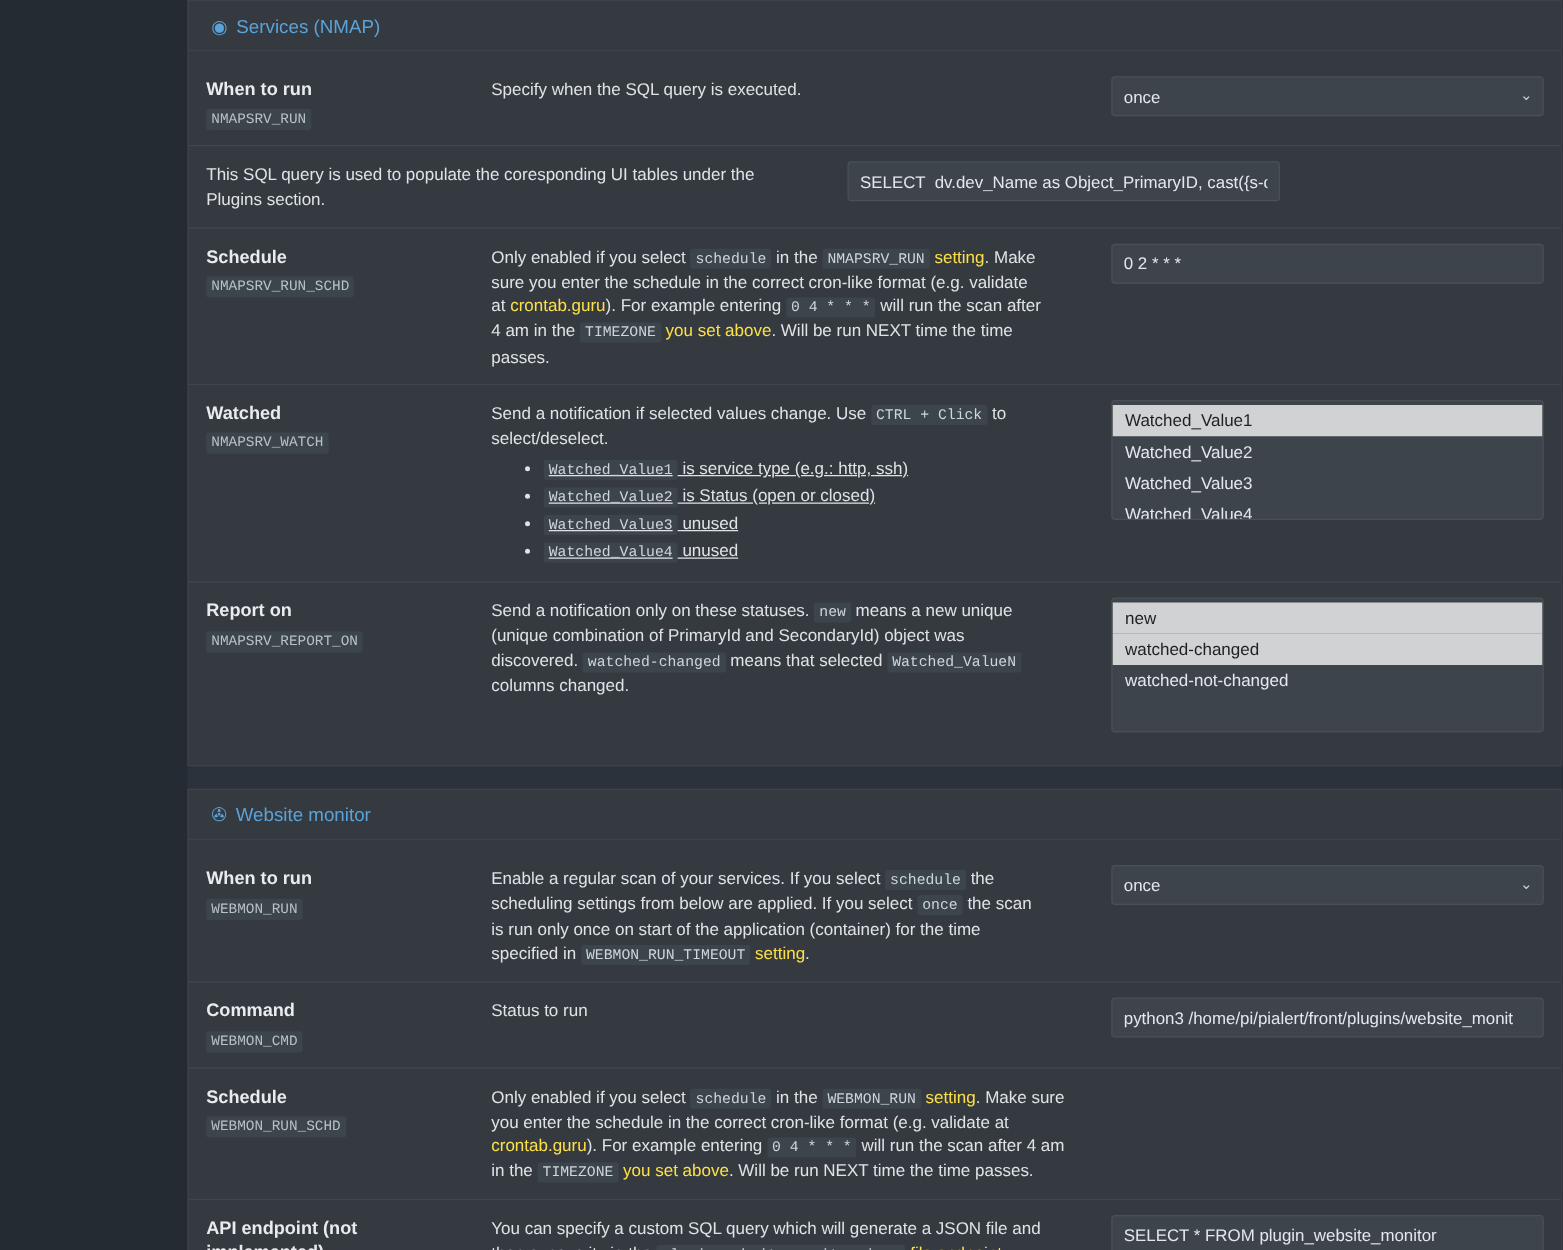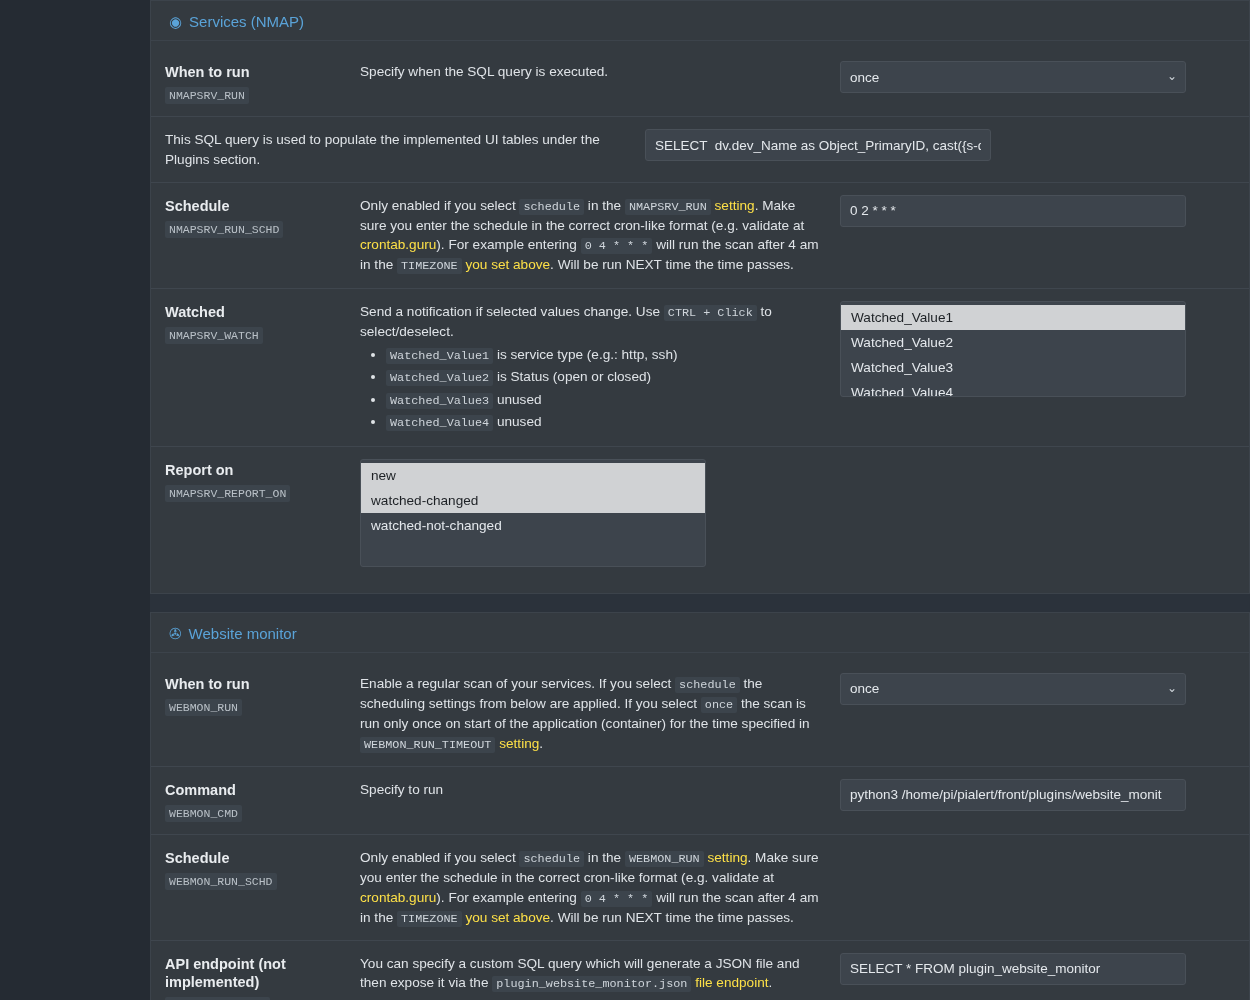--- a/index.html
+++ b/index.html
@@ -47,20 +47,21 @@
     line-height: 1;
     display: inline-block;
   }
   .card-body { padding: 8px 0 14px 0; }
 
   .row {
     display: flex;
     border-bottom: 1px solid #3f464e;
     padding: 12px 14px 12px 14px;
     align-items: flex-start;
+    gap: 33px;
   }
   .row:last-child { border-bottom: none; }
   .col-label {
     flex: 0 0 195px;
     padding-right: 10px;
     padding-top: 2px;
   }
   .col-label .lbl {
     color: #e9ecef;
     font-weight: bold;
@@ -97,21 +98,21 @@
     white-space: nowrap;
   }
   .col-desc a, a.lnk {
     color: #fde047;
     text-decoration: none;
   }
   .col-desc ul {
     margin: 4px 0 0 0;
     padding-left: 26px;
   }
-  .col-desc li { margin: 2px 0; }
+  .col-desc li { margin: 2px 16px; text-decoration: underline; }
 
   .col-field {
     flex: 0 0 346px;
     padding-top: 0;
   }
   select.ctl, input.ctl {
     width: 100%;
     background: #3d444c;
     border: 1px solid #495058;
     color: #e4e8ec;
@@ -173,21 +174,21 @@
         </div>
         <div class="card-body">
           <div class="row">
             <div class="col-label"><span class="lbl">When to run</span><span class="code-key">NMAPSRV_RUN</span></div>
             <div class="col-desc">Specify when the SQL query is executed.</div>
             <div class="col-field">
               <div class="select-wrap"><select class="ctl"><option>once</option></select><span class="chev">⌄</span></div>
             </div>
           </div>
           <div class="row">
-            <div class="col-desc">This SQL query is used to populate the implemented UI tables under the Plugins section.</div>
+            <div class="col-desc">This SQL query is used to populate the coresponding UI tables under the Plugins section.</div>
             <div class="col-field"><input class="ctl truncate" type="text" value="SELECT  dv.dev_Name as Object_PrimaryID, cast({s-quo" style=""></div>
           </div>
           <div class="row">
             <div class="col-label"><span class="lbl">Schedule</span><span class="code-key">NMAPSRV_RUN_SCHD</span></div>
             <div class="col-desc">Only enabled if you select <code>schedule</code> in the <code>NMAPSRV_RUN</code> <a class="lnk">setting</a>. Make sure you enter the schedule in the correct cron-like format (e.g. validate at <a class="lnk">crontab.guru</a>). For example entering <code>0 4 * * *</code> will run the scan after 4 am in the <code>TIMEZONE</code> <a class="lnk">you set above</a>. Will be run NEXT time the time passes.</div>
             <div class="col-field"><input class="ctl truncate" type="text" value="0 2 * * *" style=""></div>
           </div>
           <div class="row">
             <div class="col-label"><span class="lbl">Watched</span><span class="code-key">NMAPSRV_WATCH</span></div>
             <div class="col-desc">Send a notification if selected values change. Use <code>CTRL + Click</code> to select/deselect.<ul>
@@ -200,20 +201,21 @@
               <div class="listbox tall">
                 <div class="opt sel">Watched_Value1</div>
                 <div class="opt">Watched_Value2</div>
                 <div class="opt">Watched_Value3</div>
                 <div class="opt">Watched_Value4</div>
               </div>
             </div>
           </div>
           <div class="row">
             <div class="col-label"><span class="lbl">Report on</span><span class="code-key">NMAPSRV_REPORT_ON</span></div>
+            <div class="col-desc">Send a notification only on these statuses. <code>new</code> means a new unique (unique combination of PrimaryId and SecondaryId) object was discovered. <code>watched-changed</code> means that selected <code>Watched_ValueN</code> columns changed.</div>
             <div class="col-field">
               <div class="listbox">
                 <div class="opt sel">new</div>
                 <div class="opt sel">watched-changed</div>
                 <div class="opt">watched-not-changed</div>
               </div>
             </div>
           </div>
         </div>
       </div>
@@ -225,21 +227,21 @@
         <div class="card-body">
           <div class="row">
             <div class="col-label"><span class="lbl">When to run</span><span class="code-key">WEBMON_RUN</span></div>
             <div class="col-desc">Enable a regular scan of your services. If you select <code>schedule</code> the scheduling settings from below are applied. If you select <code>once</code> the scan is run only once on start of the application (container) for the time specified in <code>WEBMON_RUN_TIMEOUT</code> <a class="lnk">setting</a>.</div>
             <div class="col-field">
               <div class="select-wrap"><select class="ctl"><option>once</option></select><span class="chev">⌄</span></div>
             </div>
           </div>
           <div class="row">
             <div class="col-label"><span class="lbl">Command</span><span class="code-key">WEBMON_CMD</span></div>
-            <div class="col-desc">Specify to run</div>
+            <div class="col-desc">Status to run</div>
             <div class="col-field"><input class="ctl truncate" type="text" value="python3 /home/pi/pialert/front/plugins/website_monit" style=""></div>
           </div>
           <div class="row">
             <div class="col-label"><span class="lbl">Schedule</span><span class="code-key">WEBMON_RUN_SCHD</span></div>
             <div class="col-desc">Only enabled if you select <code>schedule</code> in the <code>WEBMON_RUN</code> <a class="lnk">setting</a>. Make sure you enter the schedule in the correct cron-like format (e.g. validate at <a class="lnk">crontab.guru</a>). For example entering <code>0 4 * * *</code> will run the scan after 4 am in the <code>TIMEZONE</code> <a class="lnk">you set above</a>. Will be run NEXT time the time passes.</div>
           </div>
           <div class="row">
             <div class="col-label"><span class="lbl">API endpoint (not implemented)</span><span class="code-key">WEBMON_API_SQL</span></div>
             <div class="col-desc">You can specify a custom SQL query which will generate a JSON file and then expose it via the <code>plugin_website_monitor.json</code> <a class="lnk">file endpoint</a>.</div>
             <div class="col-field"><input class="ctl truncate" type="text" value="SELECT * FROM plugin_website_monitor" style=""></div>

